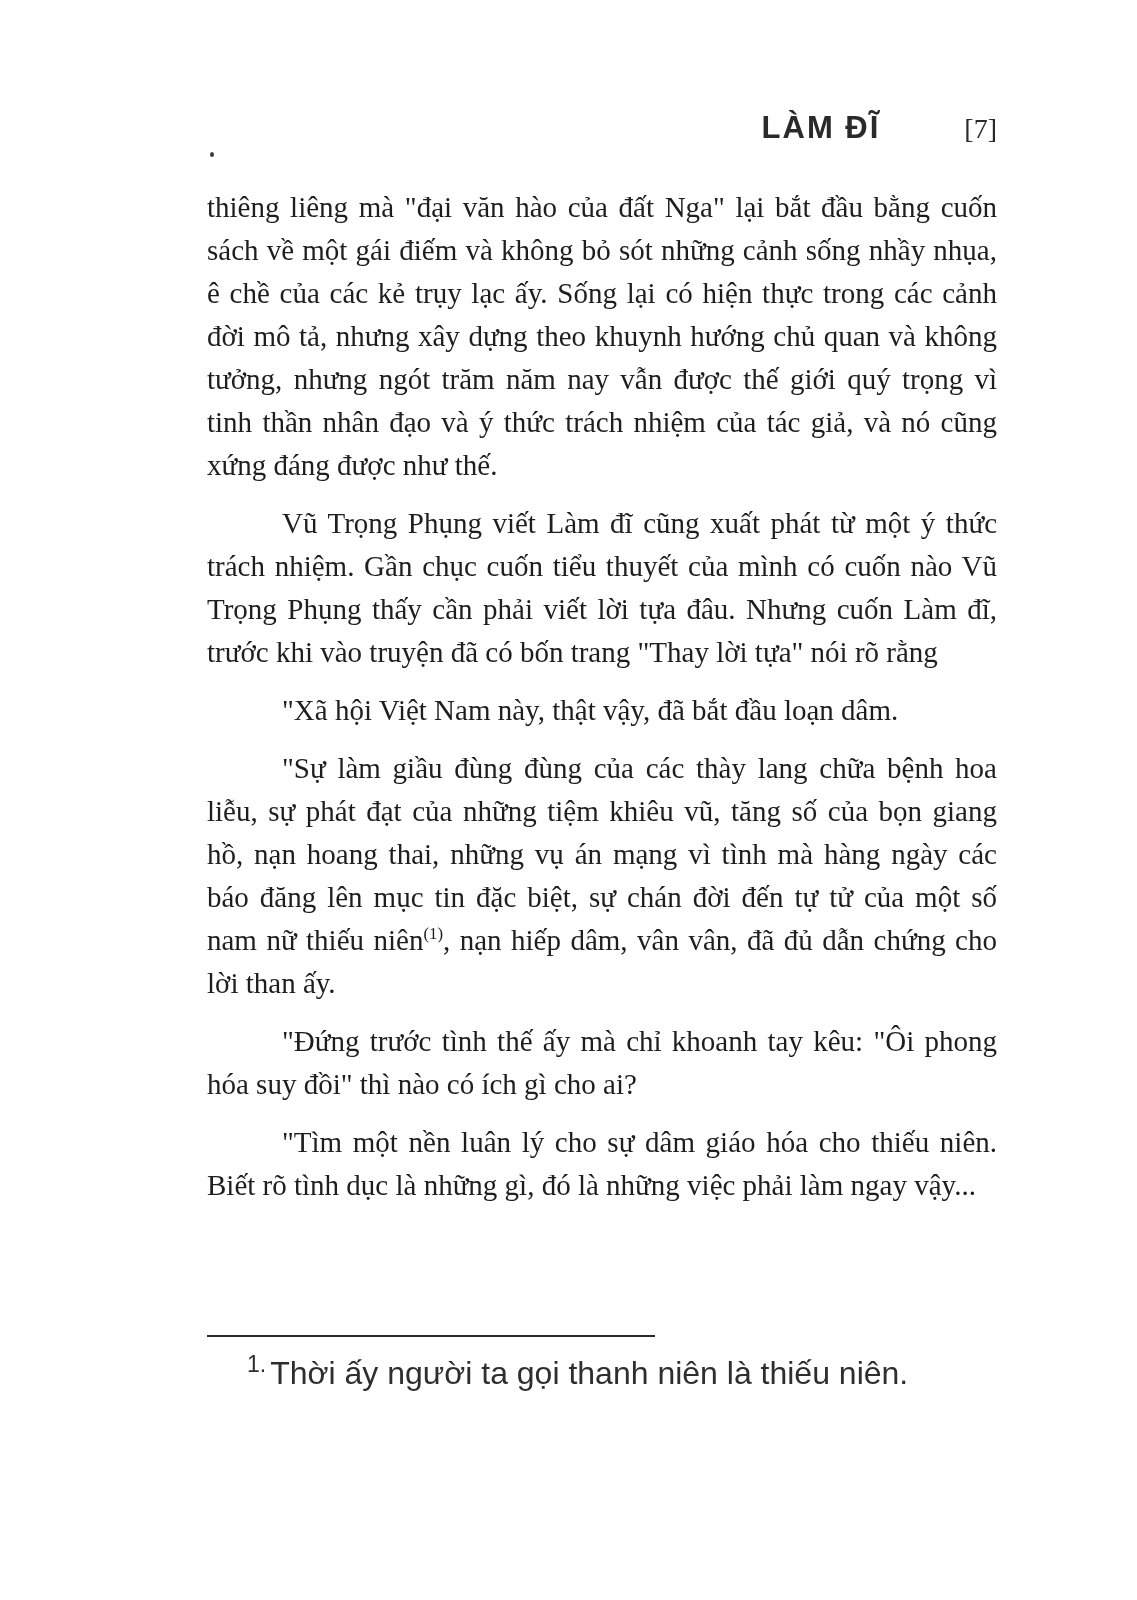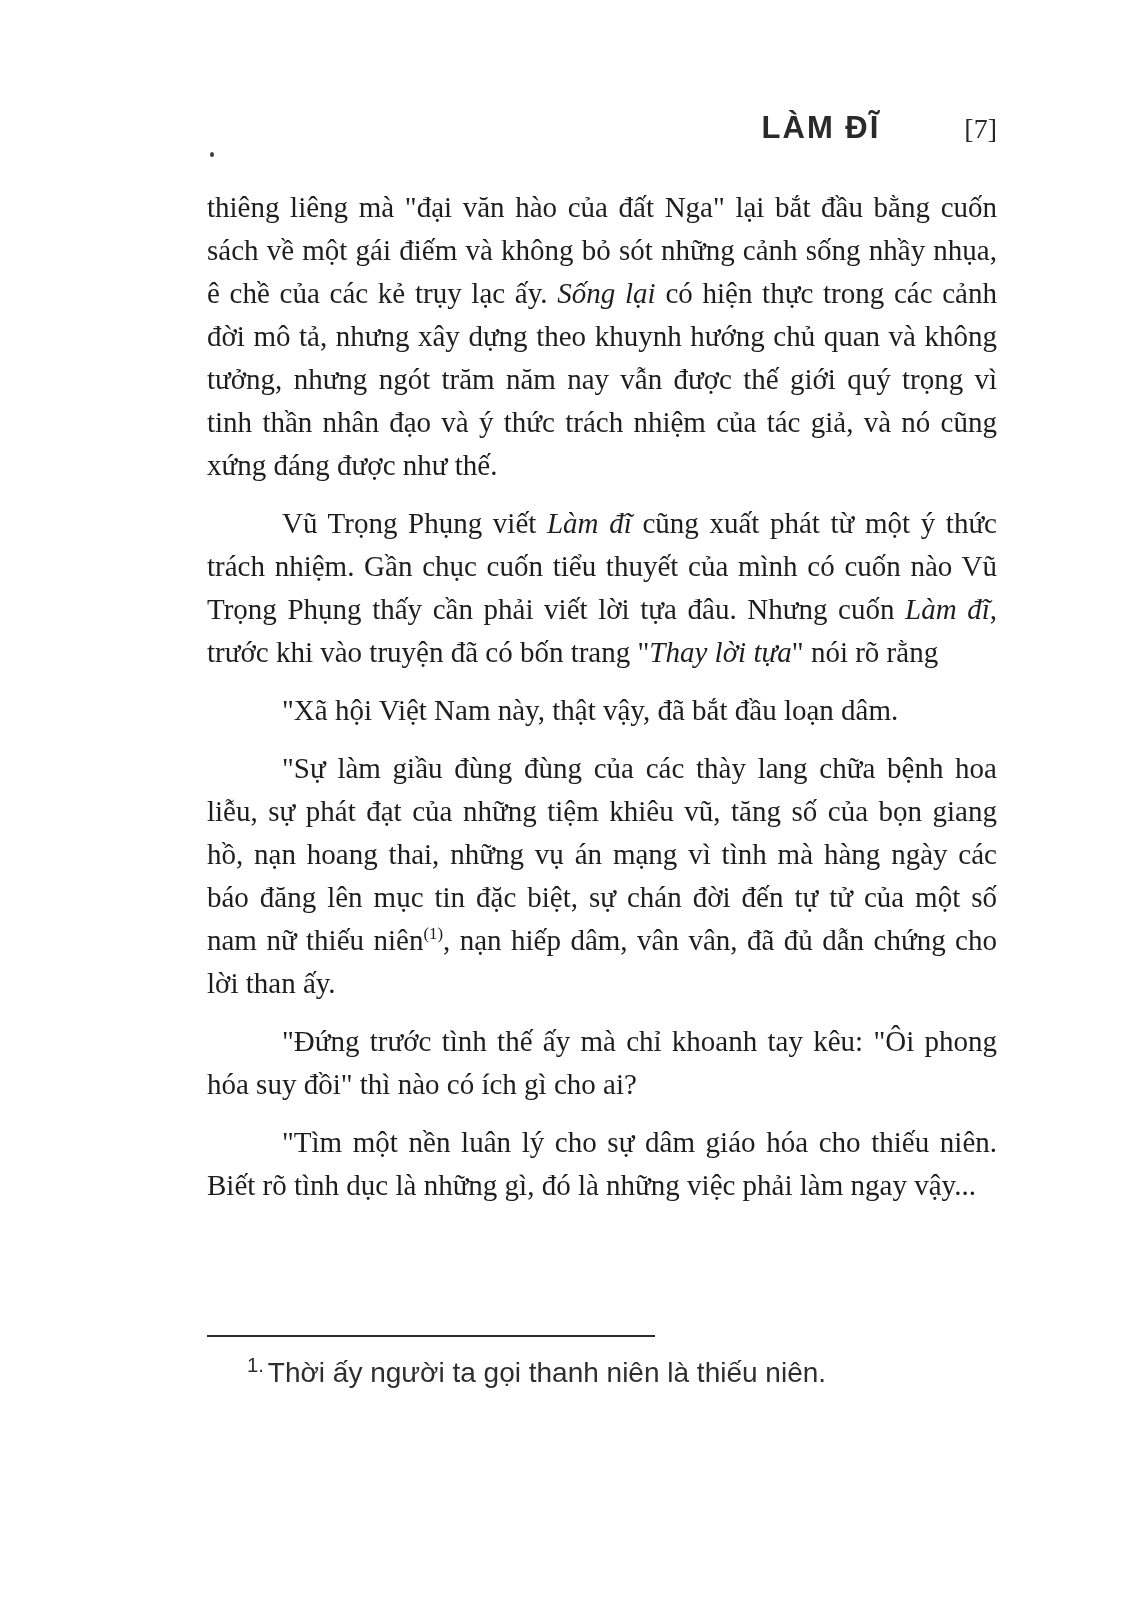--- a/index.html
+++ b/index.html
@@ -65,21 +65,20 @@
     color: #1e1e1e;
   }
   .body-text p {
     margin: 0 0 14px 0;
   }
   .body-text p.indent {
     text-indent: 75px;
     margin-top: 15px;
   }
   .italic {
-    font-style: italic;
   }
   sup {
     font-size: 0.58em;
     line-height: 0;
   }
 
   
   .footnote-area {
     position: absolute;
     left: 207px;
@@ -87,21 +86,21 @@
     width: 790px;
   }
   .footnote-rule {
     border: none;
     border-top: 2px solid #2b2b2b;
     width: 448px;
     margin: 0 0 20px 0;
   }
   .footnote {
     font-family: "Liberation Sans", "DejaVu Sans", sans-serif;
-    font-size: 28px;
+    font-size: 32px;
     line-height: 32px;
     color: #2e2e2e;
     margin: 0;
     padding-left: 40px;
   }
   .fn-marker {
     font-size: 0.72em;
     margin-right: 4px;
   }
 </style>

